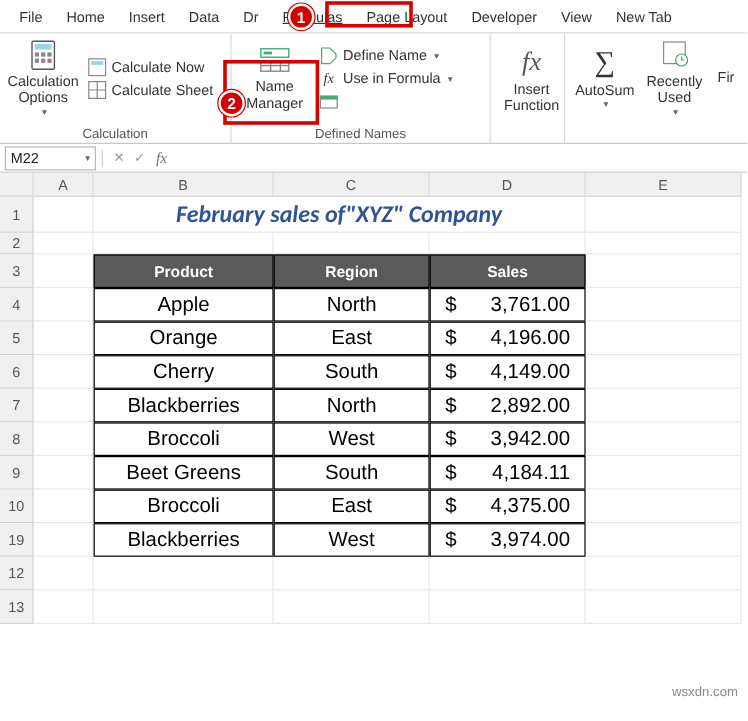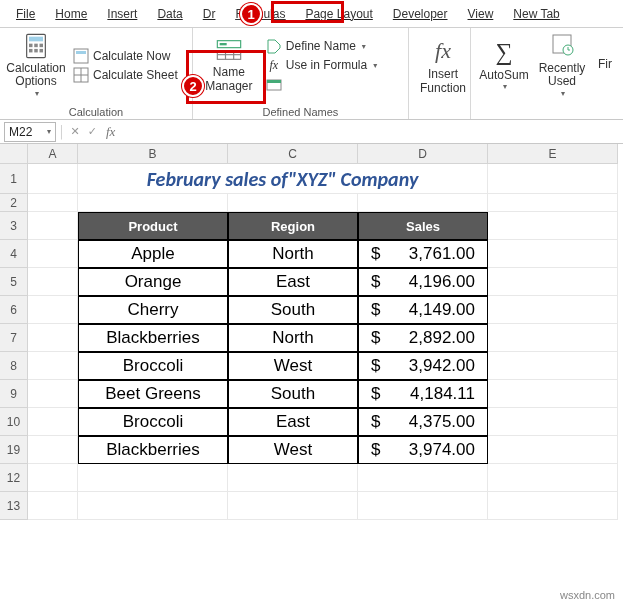--- a/index.html
+++ b/index.html
@@ -1,36 +1,36 @@
 <!DOCTYPE html>
 <html><head>
 <meta charset="utf-8">
 <style>
   * { box-sizing: border-box; font-family: "Segoe UI", Arial, sans-serif; }
   body { margin: 0; background: #fff; width: 623px; height: 601px; overflow: hidden; position: relative; font-size: 12px; color: #222; }
   
   
-  .tabbar { display: flex; align-items: center; height: 28px; padding: 0 6px; border-bottom: 1px solid #d0d0d0; gap: 0; text-decoration: underline; }
+  .tabbar { display: flex; align-items: center; height: 28px; padding: 0 6px; border-bottom: 1px solid #d0d0d0; gap: 0; }
   .tab { padding: 4px 10px; cursor: default; color: #333; white-space:nowrap; }
   .tab.active { font-weight: 400; }
   
   
   .ribbon { display: flex; height: 92px; border-bottom: 1px solid #c8c8c8; background: #fff; }
   .group { border-right: 1px solid #d8d8d8; padding: 2px 6px 0 6px; display: flex; flex-direction: column; justify-content: flex-start; position: relative; }
   .group-label { position: absolute; bottom: 1px; left: 0; right: 0; text-align: center; font-size: 11px; color: #555; }
   .row { display: flex; align-items: center; gap: 4px; }
   .col { display: flex; flex-direction: column; gap: 1px; }
   .btn-small { display: flex; align-items: center; gap: 4px; padding: 1px 3px; font-size: 12px; color: #333; white-space: nowrap; }
   .btn-big { display: flex; flex-direction: column; align-items: center; justify-content: flex-start; padding: 2px 4px; text-align: center; font-size: 12px; line-height: 1.15; color: #333; width: 60px; }
   .btn-big .icon-lg { height: 28px; width: 28px; margin-bottom: 2px; }
   .icon-sm { width: 16px; height: 16px; display: inline-flex; align-items:center; justify-content:center; }
   
   
   .fbar { display: flex; align-items: center; height: 24px; border-bottom: 1px solid #c8c8c8; padding-left: 4px; gap: 2px; }
-  .namebox { width: 52px; height: 20px; border: 1px solid #b8b8b8; background: #fff; display:flex; align-items:center; padding:0 4px; font-size:12px; justify-content: space-between;}
+  .namebox { width: 76px; height: 20px; border: 1px solid #b8b8b8; background: #fff; display:flex; align-items:center; padding:0 4px; font-size:12px; justify-content: space-between;}
   .fx { font-style: italic; color: #777; font-size: 13px; font-family: "Times New Roman", serif; padding: 0 4px;}
   .fx-btn { color:#999; padding:0 3px; font-size:11px;}
   
   
   .grid { display: grid; grid-template-columns: 28px 50px 150px 130px 130px 130px; }
   .colhead, .rowhead { background: #f0f0f0; border-right: 1px solid #d4d4d4; border-bottom: 1px solid #d4d4d4; text-align: center; font-size: 12px; color: #555; display:flex; align-items:center; justify-content:center; height: 20px;}
   .corner { background:#f0f0f0; border-right:1px solid #d4d4d4; border-bottom:1px solid #d4d4d4;}
   .rowhead { height: 28px; }
   .cell { border-right: 1px solid #e8e8e8; border-bottom: 1px solid #e8e8e8; height: 28px; display:flex; align-items:center; padding: 0 6px; font-size: 14px; color:#000; }
   
@@ -42,21 +42,21 @@
   .td { border:1px solid #000 !important; justify-content:center; font-size:17px;}
   .td.sales { justify-content: space-between; padding: 0 12px; }
   
   
   .hl-formulas { position:absolute; top:1px; left:271px; width:73px; height:22px; border:3px solid #d60000; pointer-events:none;}
   .hl-name { position:absolute; top:50px; left:186px; width:80px; height:54px; border:3px solid #d60000; pointer-events:none;}
   .badge { position:absolute; width:22px; height:22px; border-radius:50%; background:#d60000; color:#fff; font-weight:700; font-size:13px; display:flex; align-items:center; justify-content:center; border:2px solid #fff; box-shadow:0 0 0 1px #d60000;}
   .b1 { top:3px; left:240px;}
   .b2 { top:75px; left:182px;}
   
-  .watermark { position:absolute; bottom:0; right:8px; font-size:11px; color:#888;}
+  .watermark { position:absolute; bottom:18px; right:8px; font-size:11px; color:#888;}
   .dd { font-size:8px; color:#666; margin-left:2px;}
 </style>
 </head>
 <body>
 
 <div class="tabbar">
   <div class="tab">File</div>
   <div class="tab">Home</div>
   <div class="tab">Insert</div>
   <div class="tab">Data</div>

